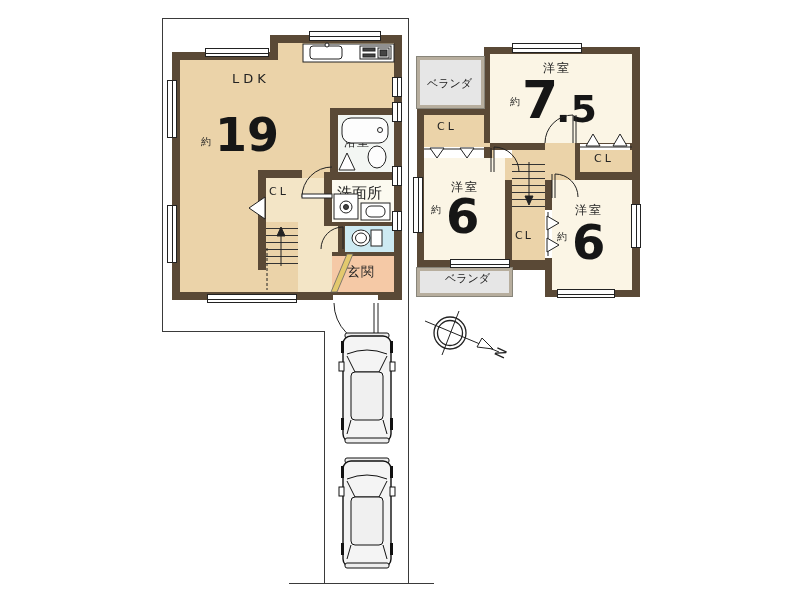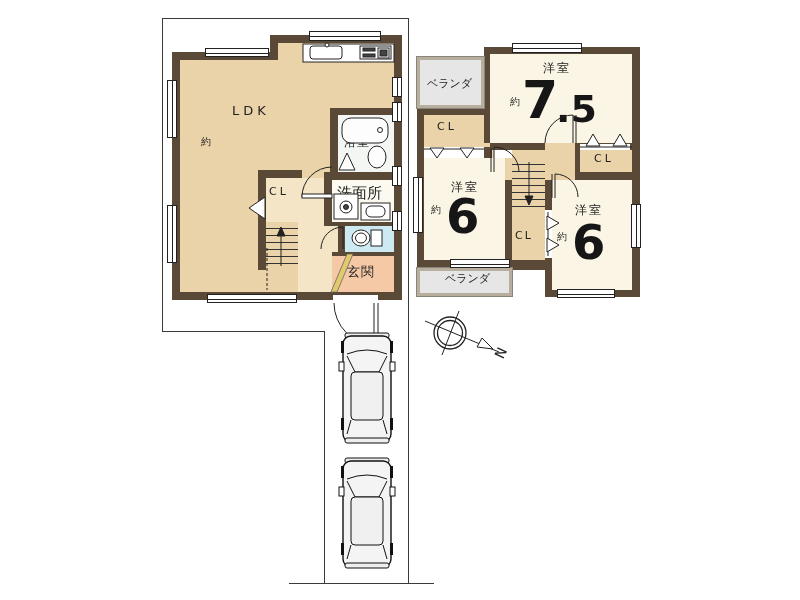--- a/index.html
+++ b/index.html
@@ -97,22 +97,23 @@
   <div class="white" style="left:545px;top:210px;width:7px;height:48px"></div>
   <div class="white" style="left:494px;top:150px;width:18px;height:8px"></div>
   <div class="floor tan" style="left:548px;top:172px;width:25px;height:8px"></div>
 
   <div class="win-h" style="left:512px;top:43px;width:70px;height:10px"></div>
   <div class="win-v" style="left:413px;top:177px;width:10px;height:56px"></div>
   <div class="win-h" style="left:450px;top:259px;width:60px;height:9px"></div>
   <div class="win-h" style="left:557px;top:289px;width:58px;height:9px"></div>
   <div class="win-v" style="left:631px;top:204px;width:10px;height:44px"></div>
 
-  <div class="lbl" style="left:232px;top:104px;font-size:13px;letter-spacing:4px">LDK</div>
+  <div class="lbl" style="left:232px;top:72px;font-size:13px;letter-spacing:4px">LDK</div>
   <div class="lbl" style="left:201px;top:137px;font-size:10px">約</div>
+  <div class="num" style="left:215px;top:112px;font-size:46px">19</div>
   <div class="lbl" style="left:269px;top:186px;font-size:11px;letter-spacing:3px">CL</div>
   <div class="lbl" style="left:344px;top:136px;font-size:12px;letter-spacing:1px">浴室</div>
   <div class="lbl" style="left:337px;top:186px;font-size:15px">洗面所</div>
   <div class="lbl" style="left:347px;top:265px;font-size:13px;letter-spacing:1px">玄関</div>
 
   <div class="lbl" style="left:543px;top:62px;font-size:12px;letter-spacing:2px">洋室</div>
   <div class="lbl" style="left:510px;top:97px;font-size:10px">約</div>
   <div class="num" style="left:522px;top:74px;font-size:52px">7</div>
   <div class="num" style="left:556px;top:90px;font-size:38px">.5</div>
   <div class="lbl" style="left:437px;top:121px;font-size:11px;letter-spacing:3px">CL</div>

